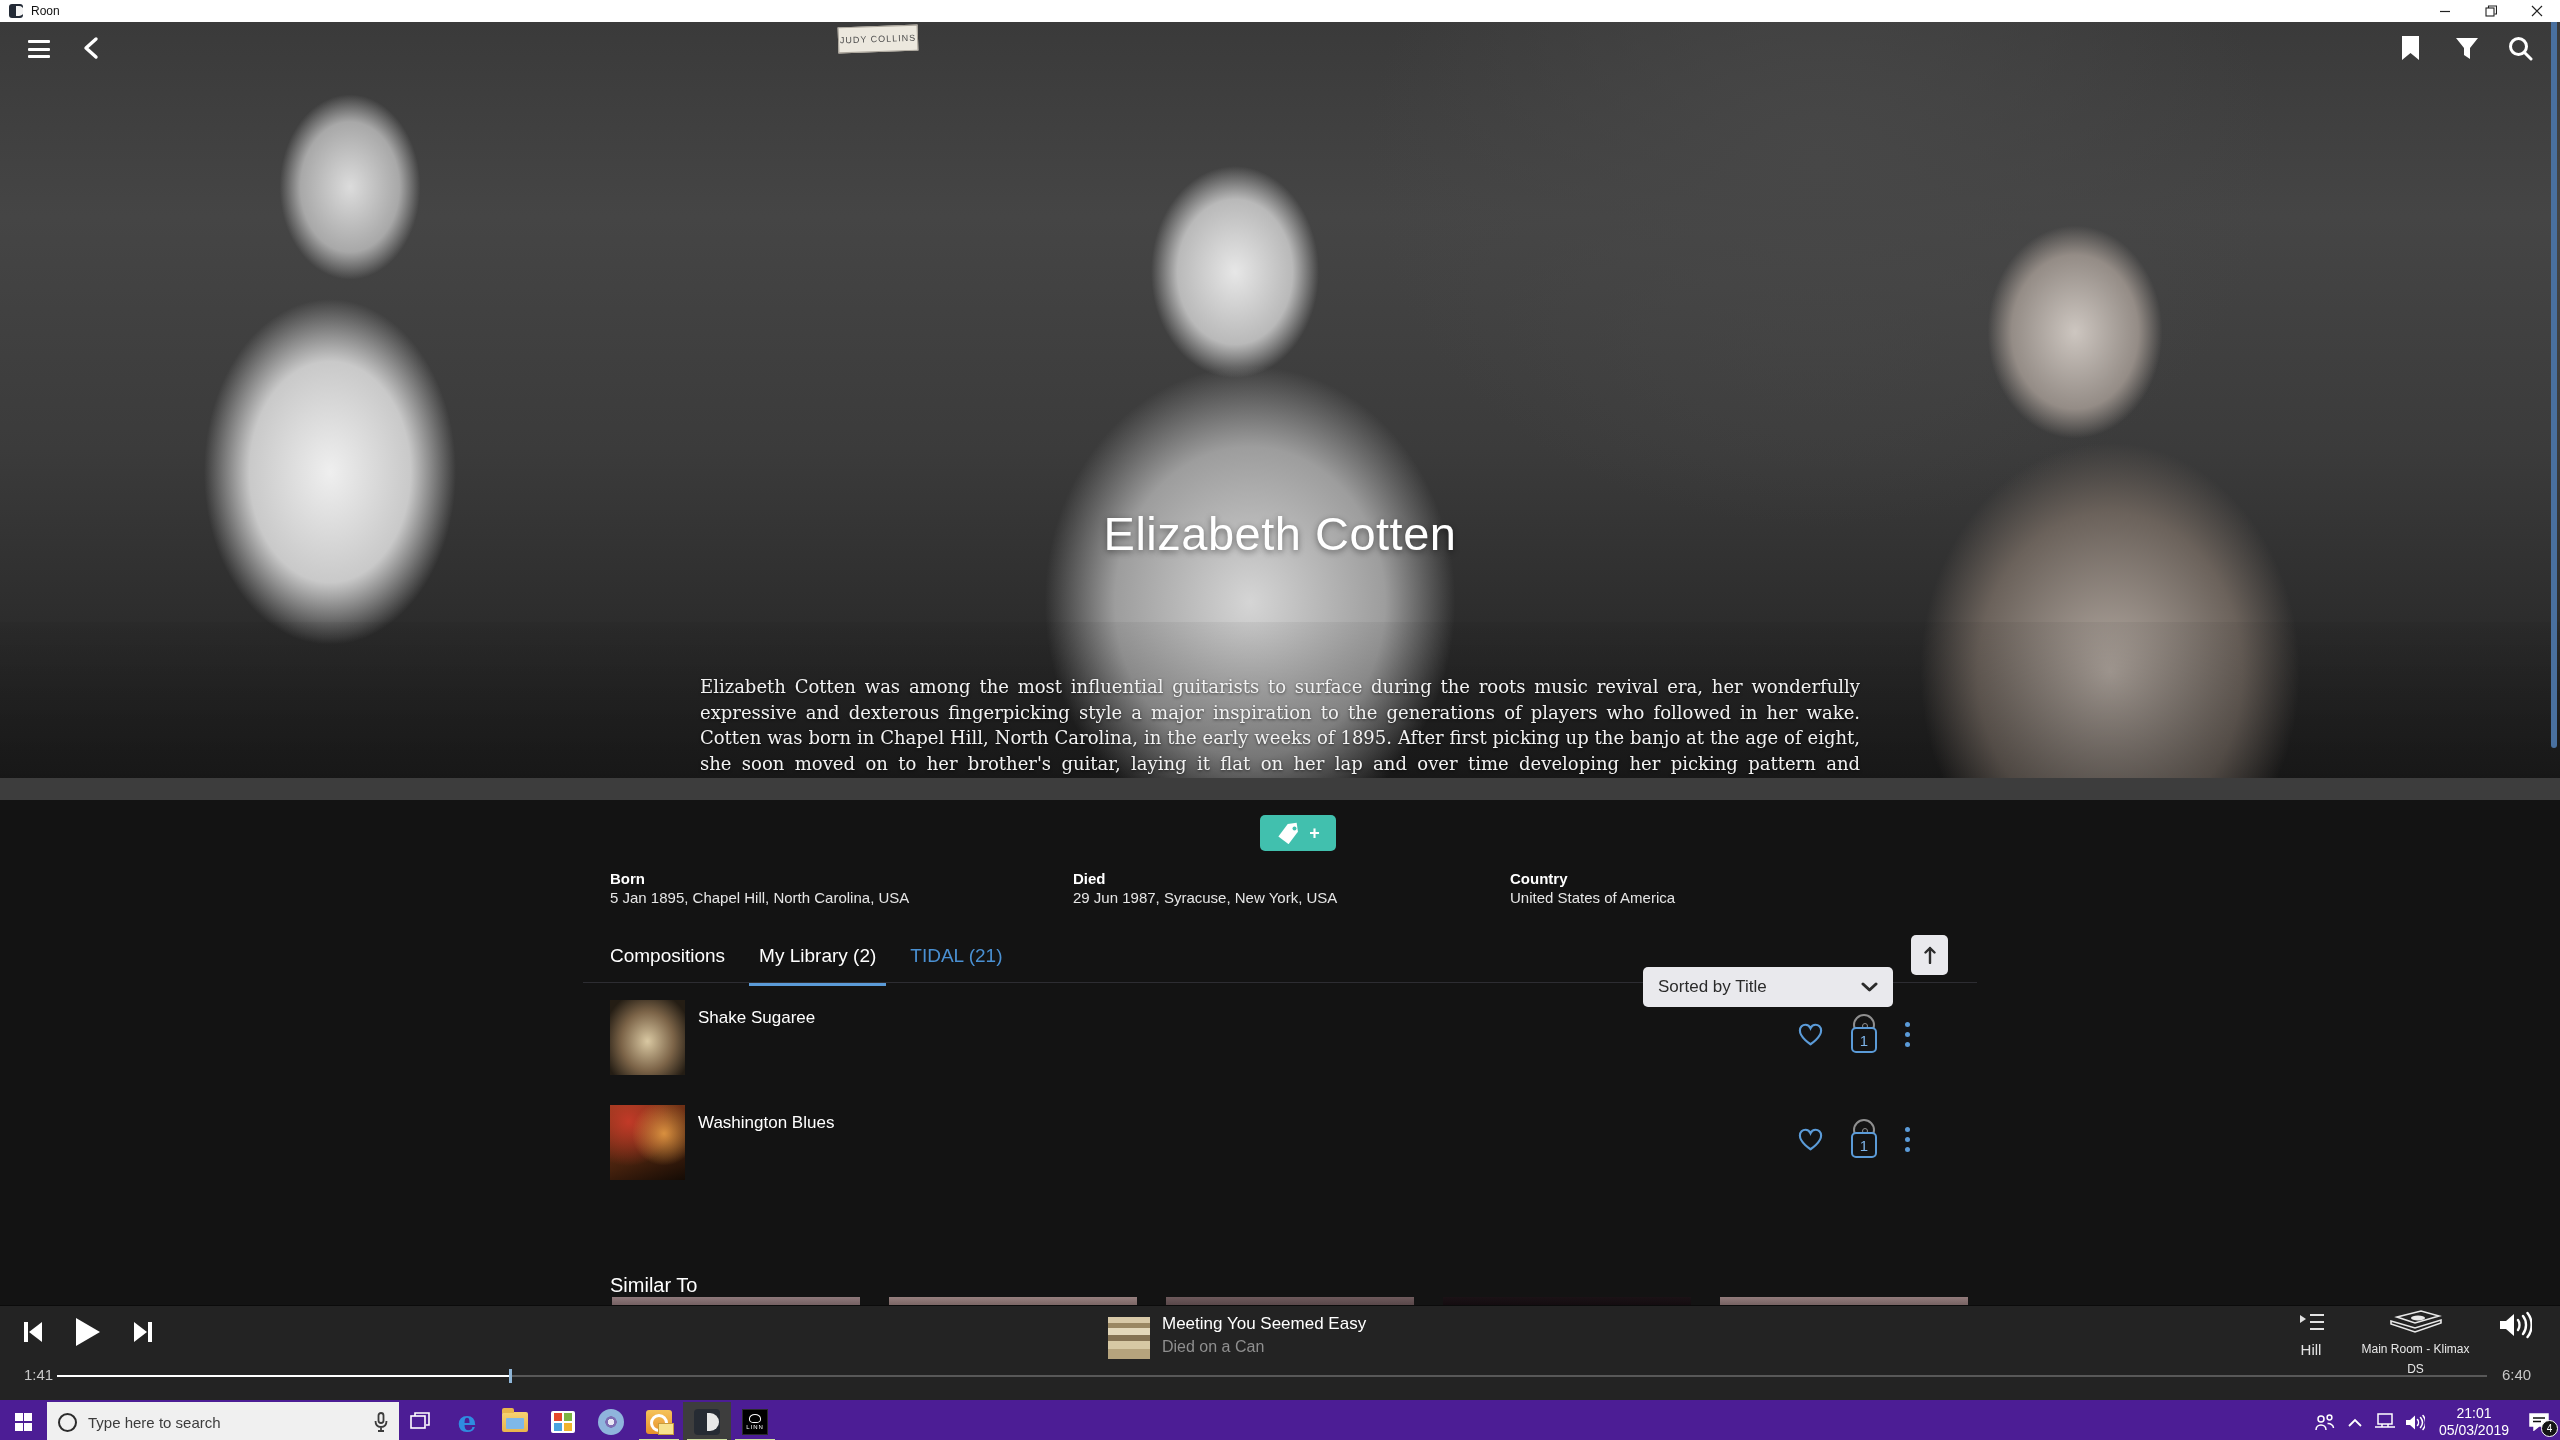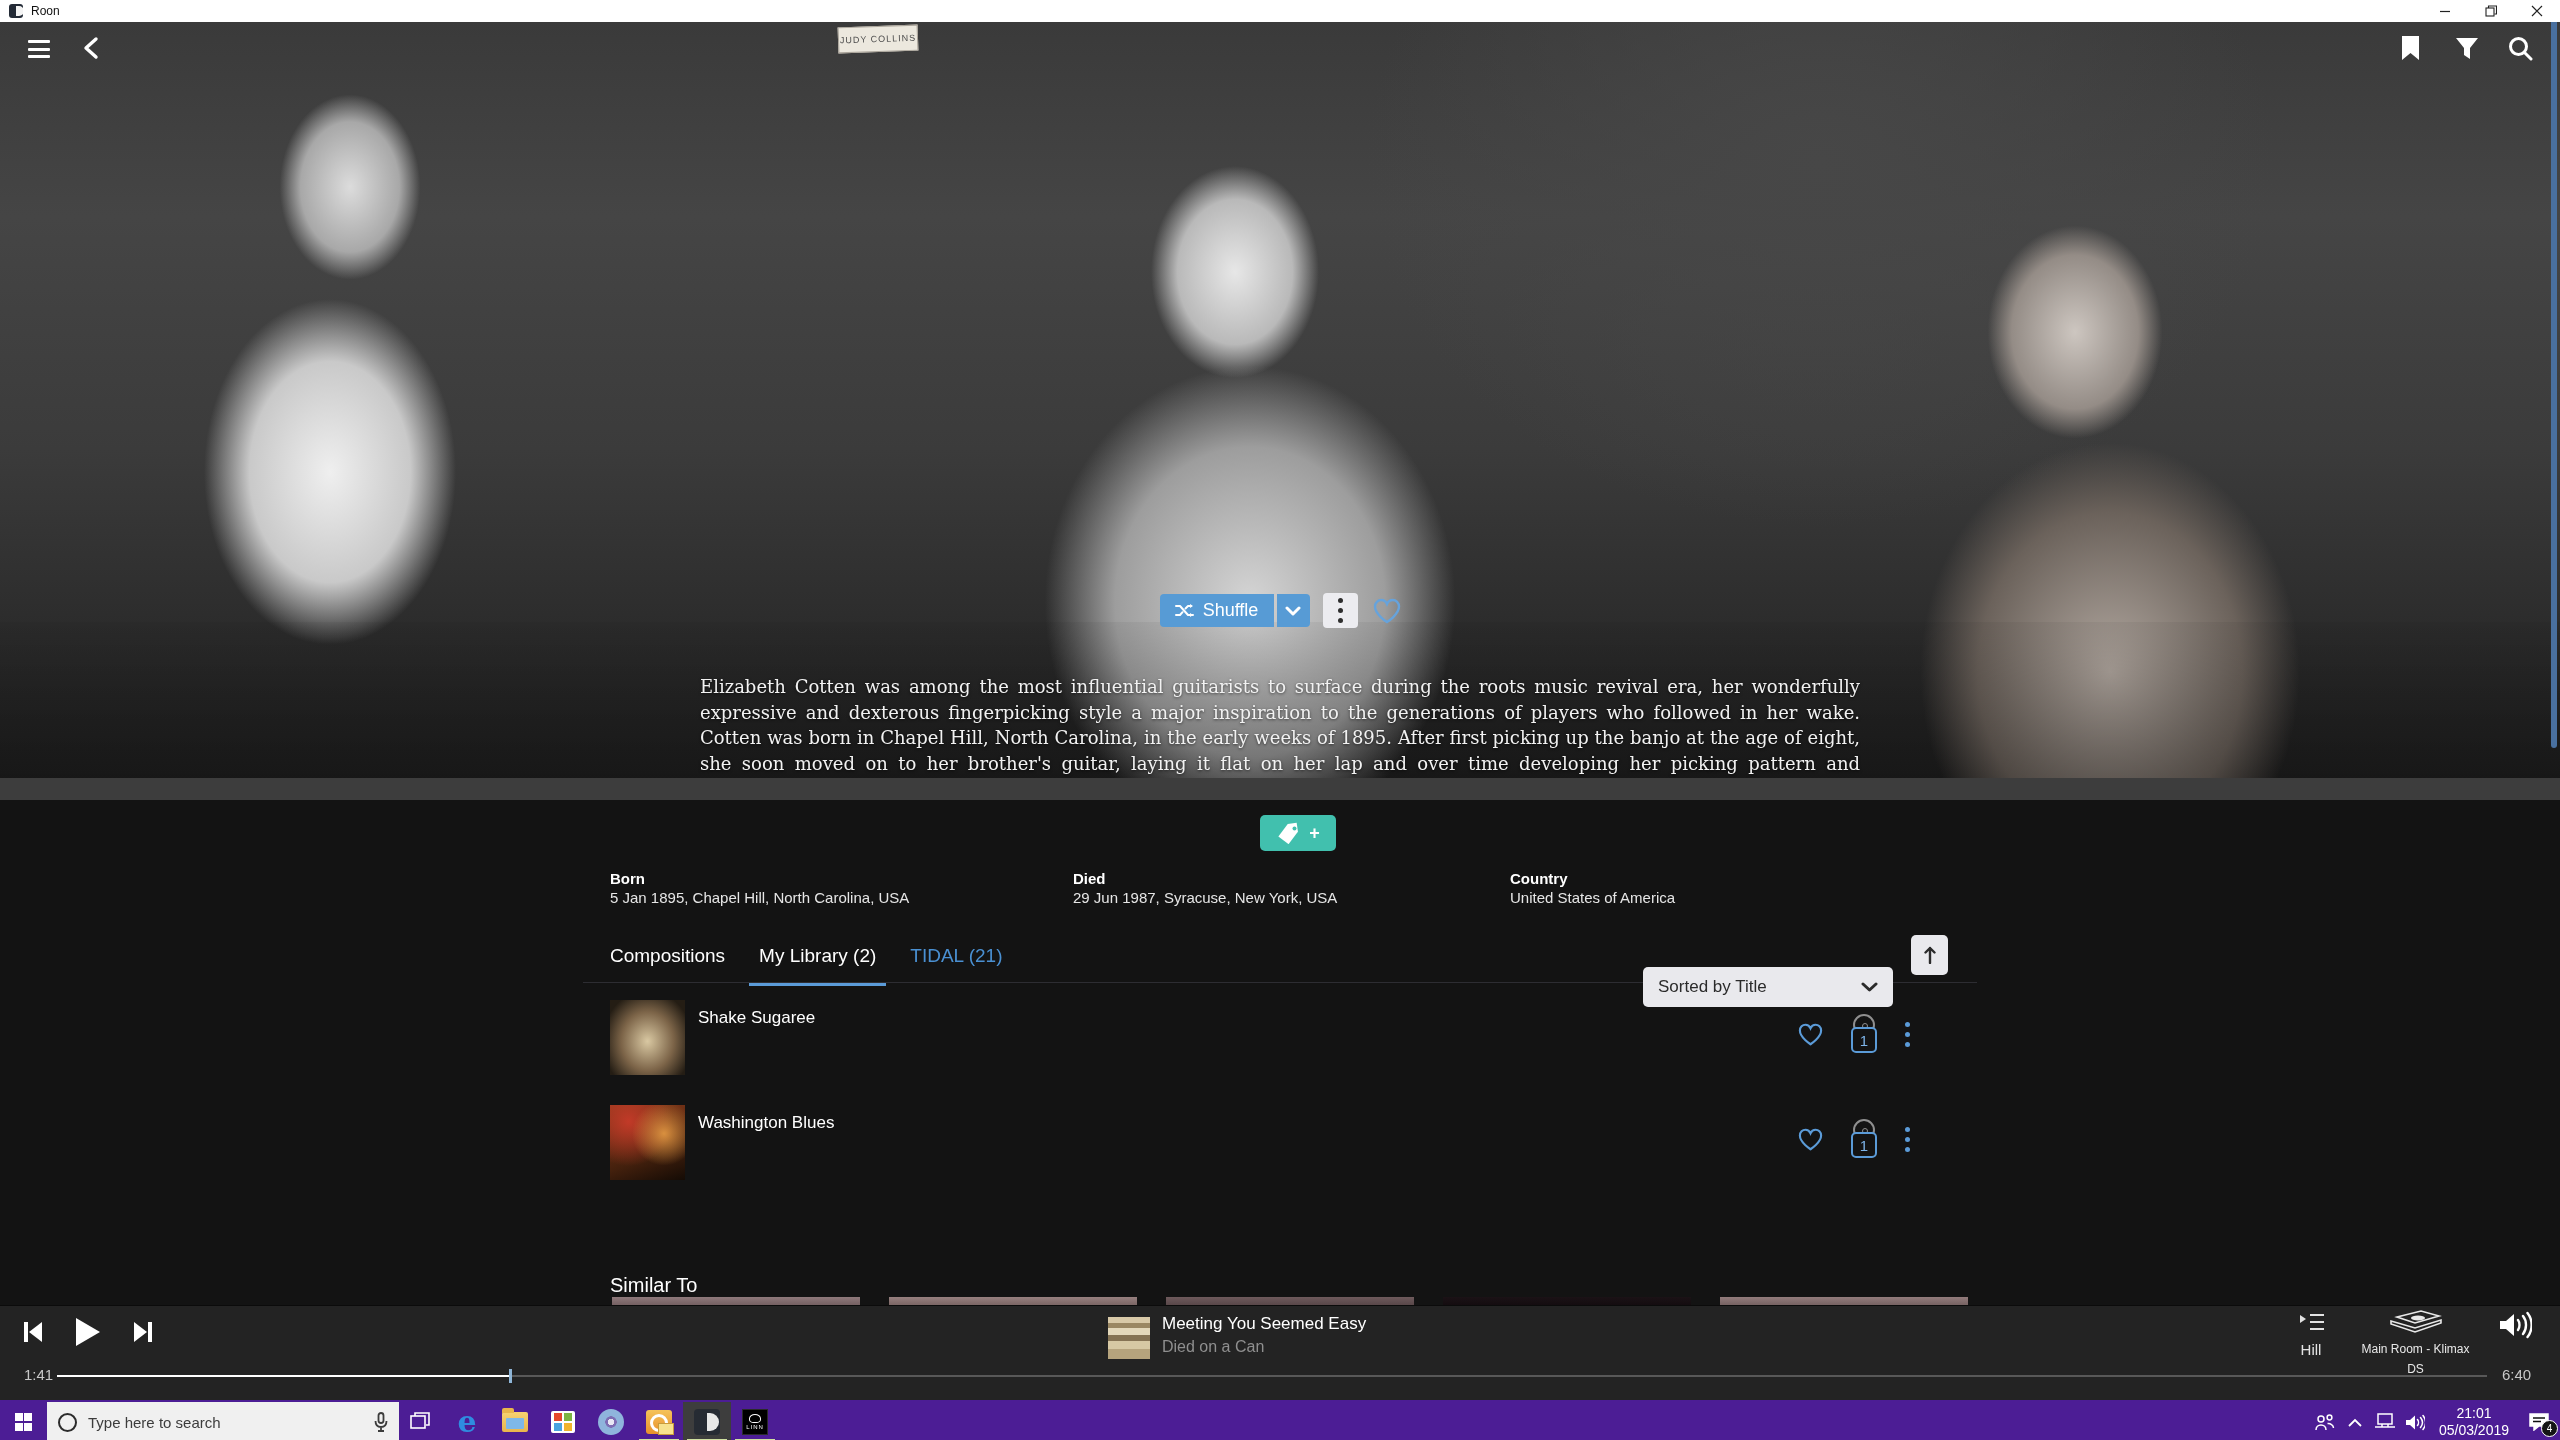--- a/index.html
+++ b/index.html
@@ -247,47 +247,22 @@
           <path d="M0 0h22l-8 10v11l-6-4V10z"></path>
         </svg>
     </span>
     <span class="nav-icon" style="left:2508px; top:14px;">
       <svg width="25" height="25" viewBox="0 0 25 25" fill="none" stroke="#fff" stroke-width="3">
           <circle cx="10.5" cy="10.5" r="8"></circle>
           <line x1="16.5" y1="16.5" x2="23" y2="23" stroke-linecap="round"></line>
         </svg>
     </span>
 
-
-    <div class="actions">
-      <span class="shuffle-main">
-        <span style="display:flex;">
-          <svg width="19" height="15" viewBox="0 0 19 15" fill="none" stroke="#fff" stroke-width="2" stroke-linecap="round" stroke-linejoin="round">
-              <path d="M1 3h4l8 9h3M16 12l2 0M1 12h4l2.5-2.8M10.5 5.5L13 3h3"></path>
-              <path d="M15 1l3 2-3 2M15 10l3 2-3 2" fill="#fff" stroke="none"></path>
-            </svg>
-        </span>
-        <span>Shuffle</span>
-      </span>
-      <span class="shuffle-caret">
-        <svg width="16" height="10" viewBox="0 0 16 10" fill="none" stroke="#fff" stroke-width="3" stroke-linecap="round" stroke-linejoin="round">
-            <path d="M2 2l6 6 6-6"></path>
-          </svg>
-      </span>
-      <span class="more-btn">
-          <i></i>
-          <i></i>
-          <i></i>
-        </span>
-      <span class="heart-btn">
-        <svg width="28" height="26" viewBox="0 0 28 26" fill="none" stroke="#66a3dc" stroke-width="2.4">
-            <path d="M14 24S2 16.5 2 8.6C2 4.6 5 2 8.3 2 11 2 13 3.7 14 6c1-2.3 3-4 5.7-4C23 2 26 4.6 26 8.6 26 16.5 14 24 14 24z"></path>
-          </svg>
-      </span>
-    </div>
+    <div class="artist-name">Elizabeth Cotten</div>
+
 
     <div class="bio">Elizabeth Cotten was among the most influential guitarists to surface during the roots music revival era, her wonderfully expressive and dexterous fingerpicking style a major inspiration to the generations of players who followed in her wake. Cotten was born in Chapel Hill, North Carolina, in the early weeks of 1895. After first picking up the banjo at the age of eight, she soon moved on to her brother's guitar, laying it flat on her lap and over time developing her picking pattern and eventually her chording. By the age of 12</div>
     <div class="bio-expand">
       <svg width="20" height="12" viewBox="0 0 20 12" fill="none" stroke="#5b9bd8" stroke-width="3.2" stroke-linecap="round" stroke-linejoin="round">
           <path d="M2 2l8 8 8-8"></path>
         </svg>
     </div>
 
     <div class="hero-strip"></div>
   </div>

